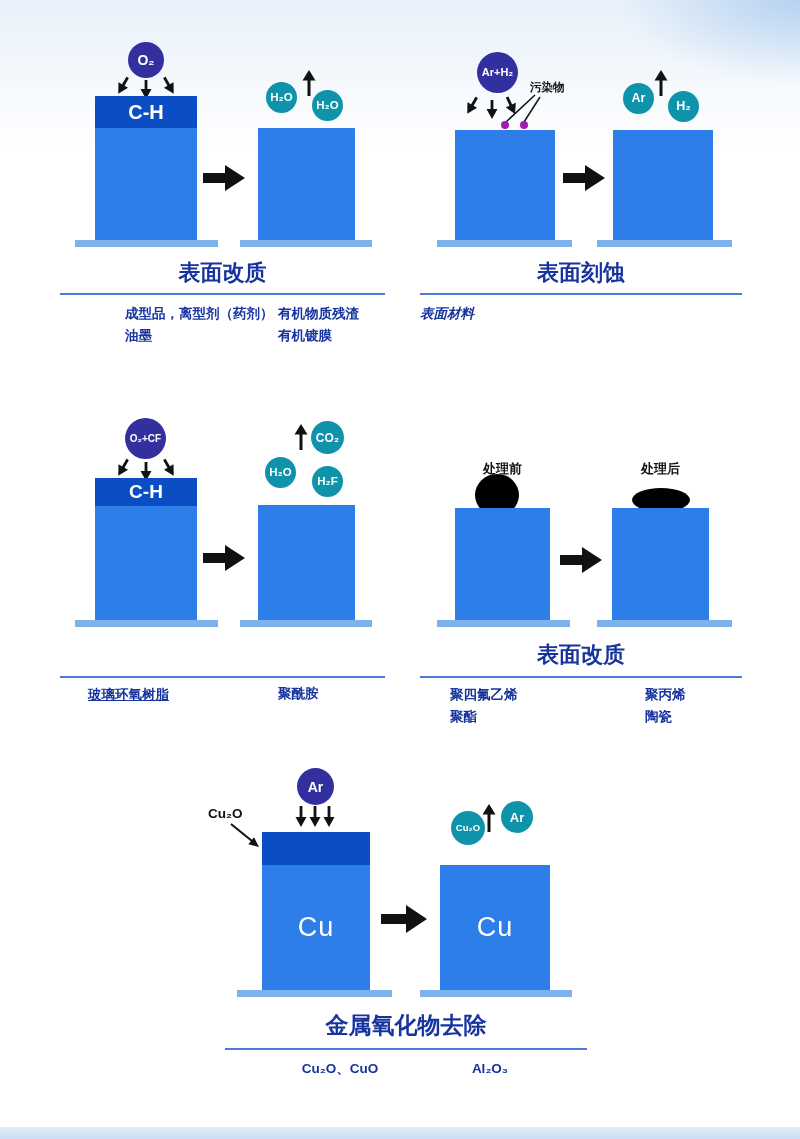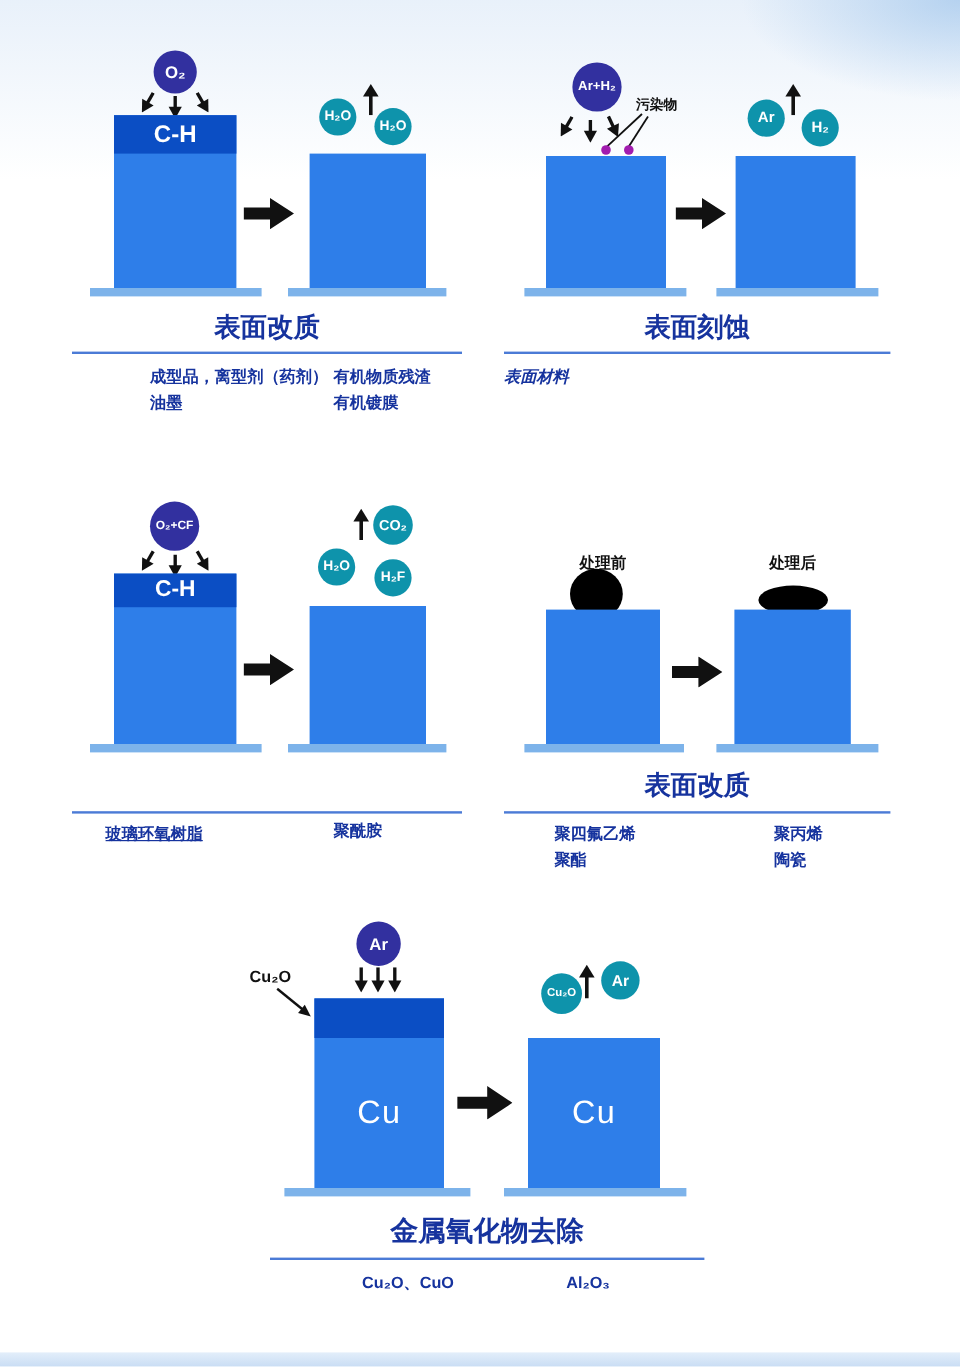--- a/index.html
+++ b/index.html
@@ -259,21 +259,21 @@
       <span>处理后</span>
     </div>
     <div class="droplet" style="left:632px;top:488px;width:58px;height:24px;border-radius:50%;"></div>
     <div class="block zup" style="left:612px;top:508px;width:97px;height:112px;"></div>
     <div class="base" style="left:597px;top:620px;width:135px;"></div>
 
     <div class="title" style="left:420px;top:640px;width:322px;">
       <span>表面改质</span>
     </div>
     <div class="rule" style="left:420px;top:676px;width:322px;"></div>
-    <div class="cap" style="left:450px;top:684px;margin-left:12px;">
+    <div class="cap" style="left:450px;top:684px;">
       <div>聚四氟乙烯</div>
       <div>聚酯</div>
     </div>
     <div class="cap" style="left:645px;top:684px;">
       <div>聚丙烯</div>
       <div>陶瓷</div>
     </div>
   </div>
 
   <div class="panel">

